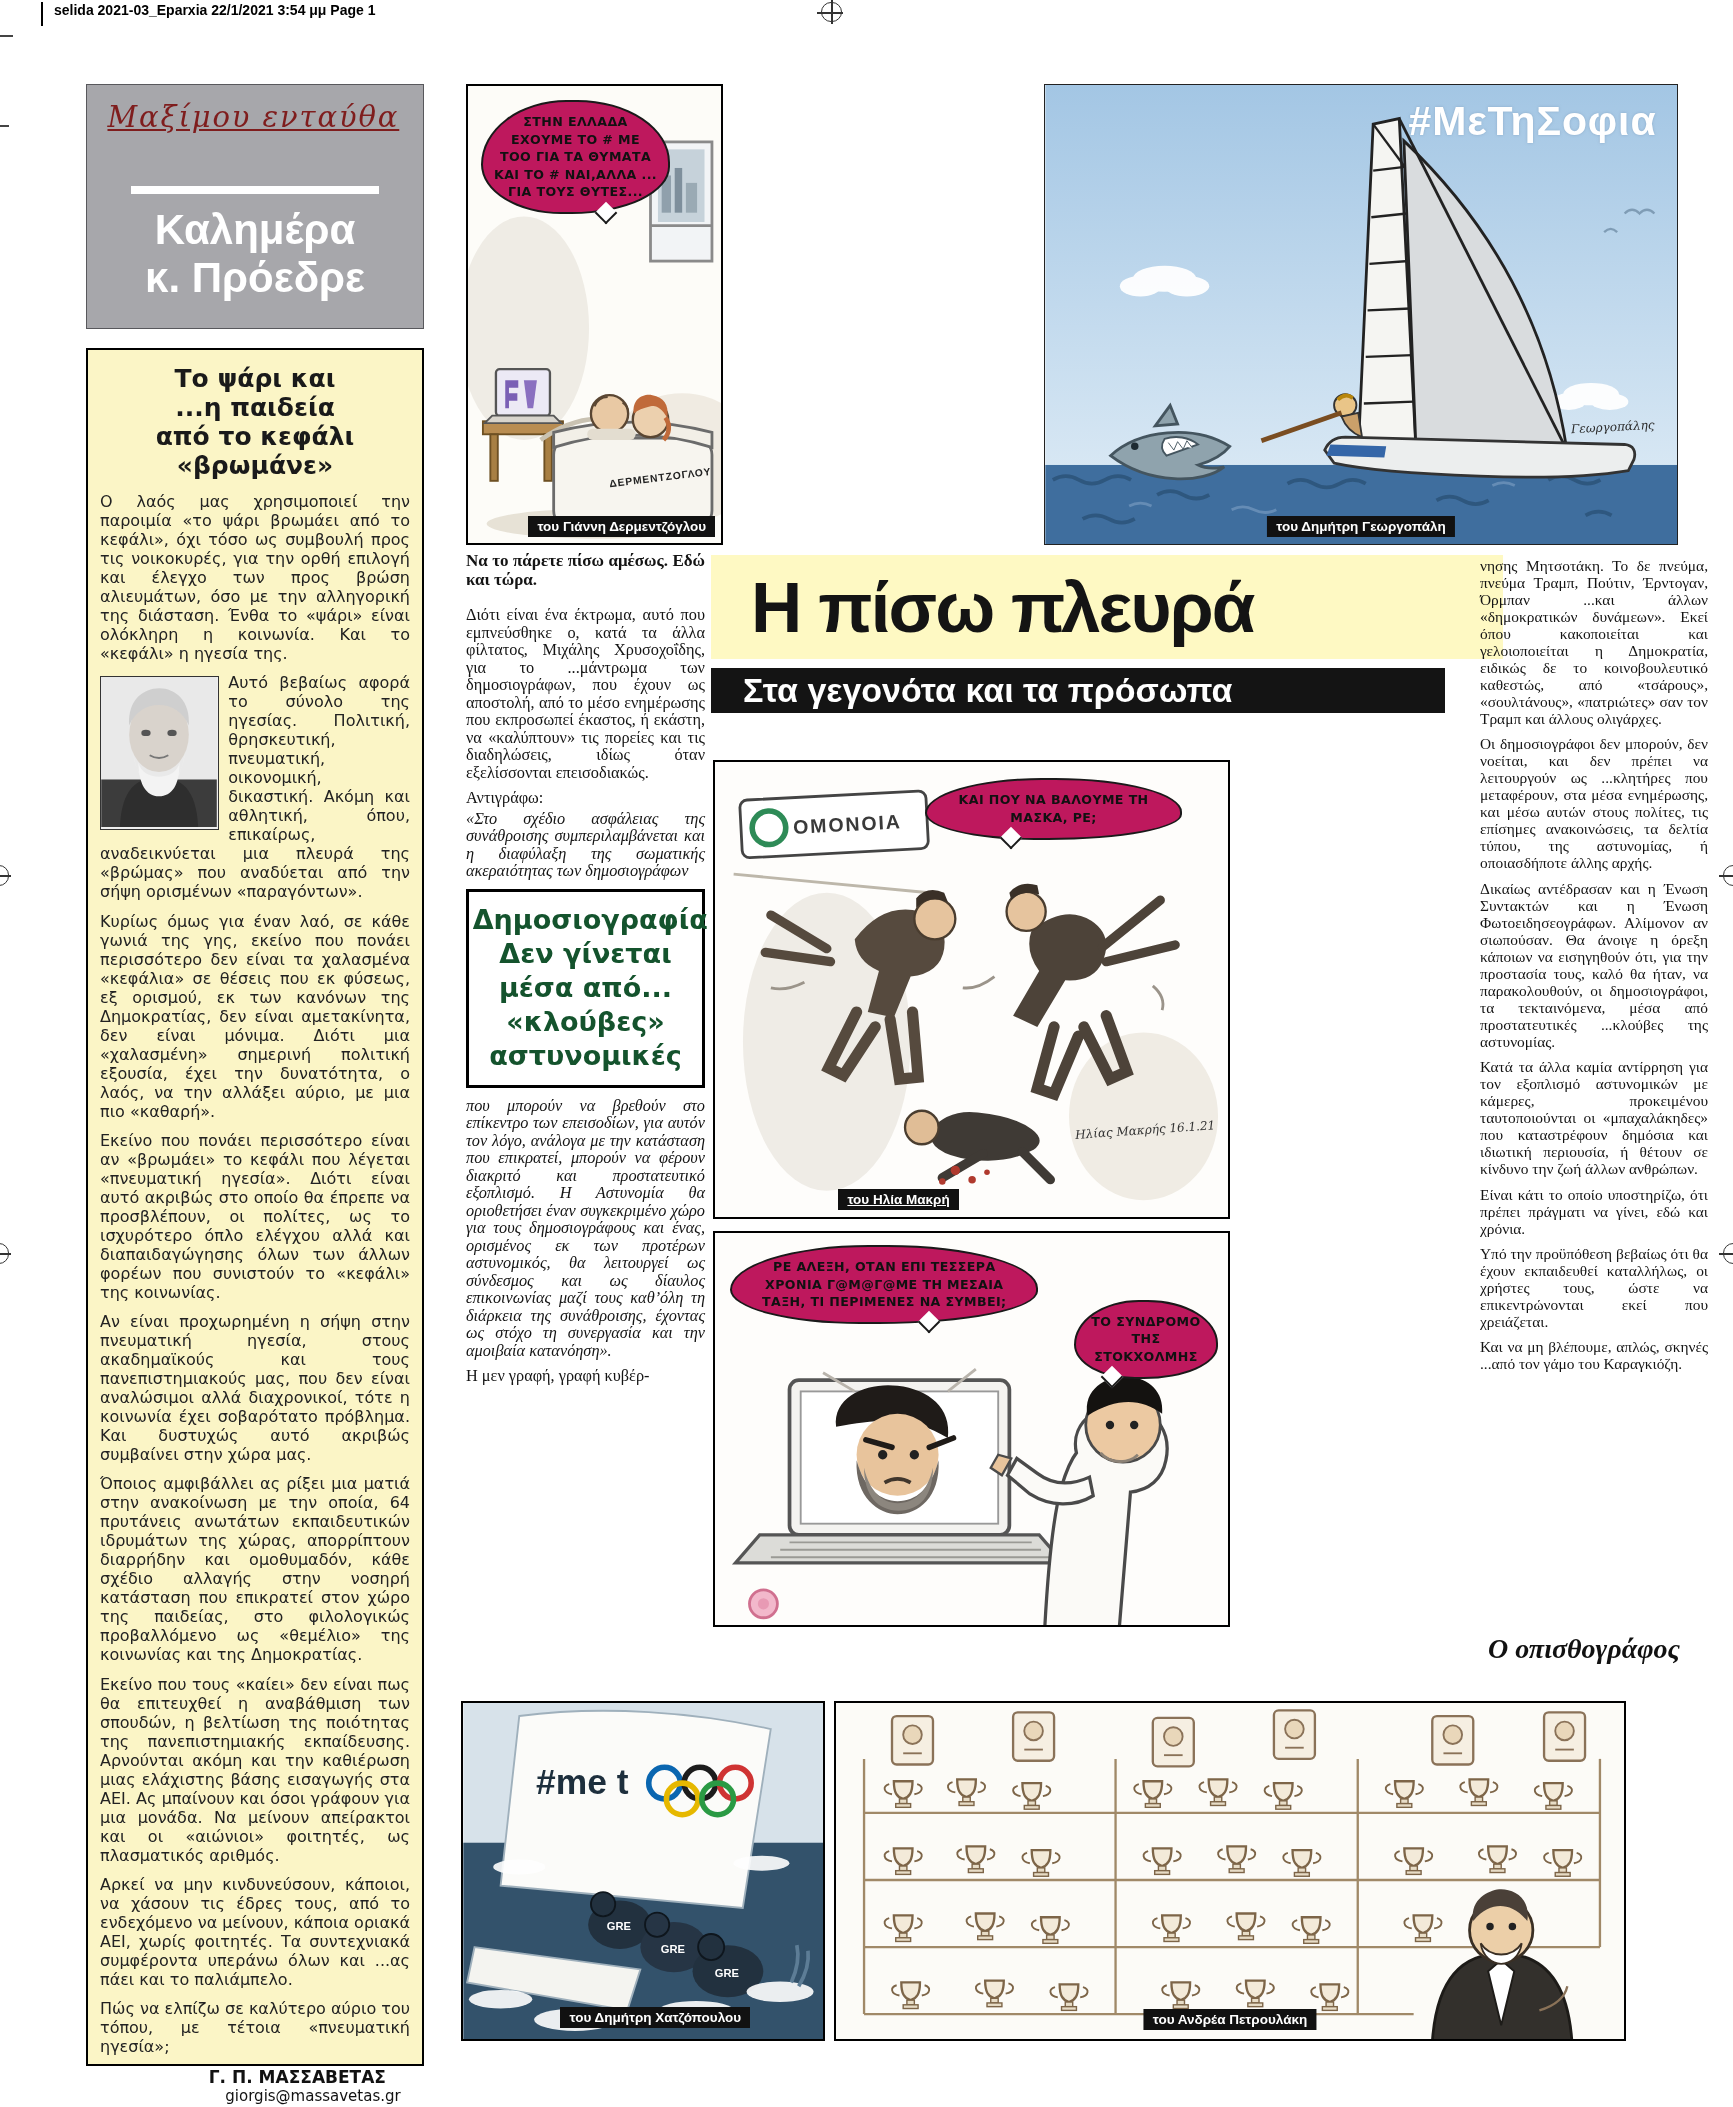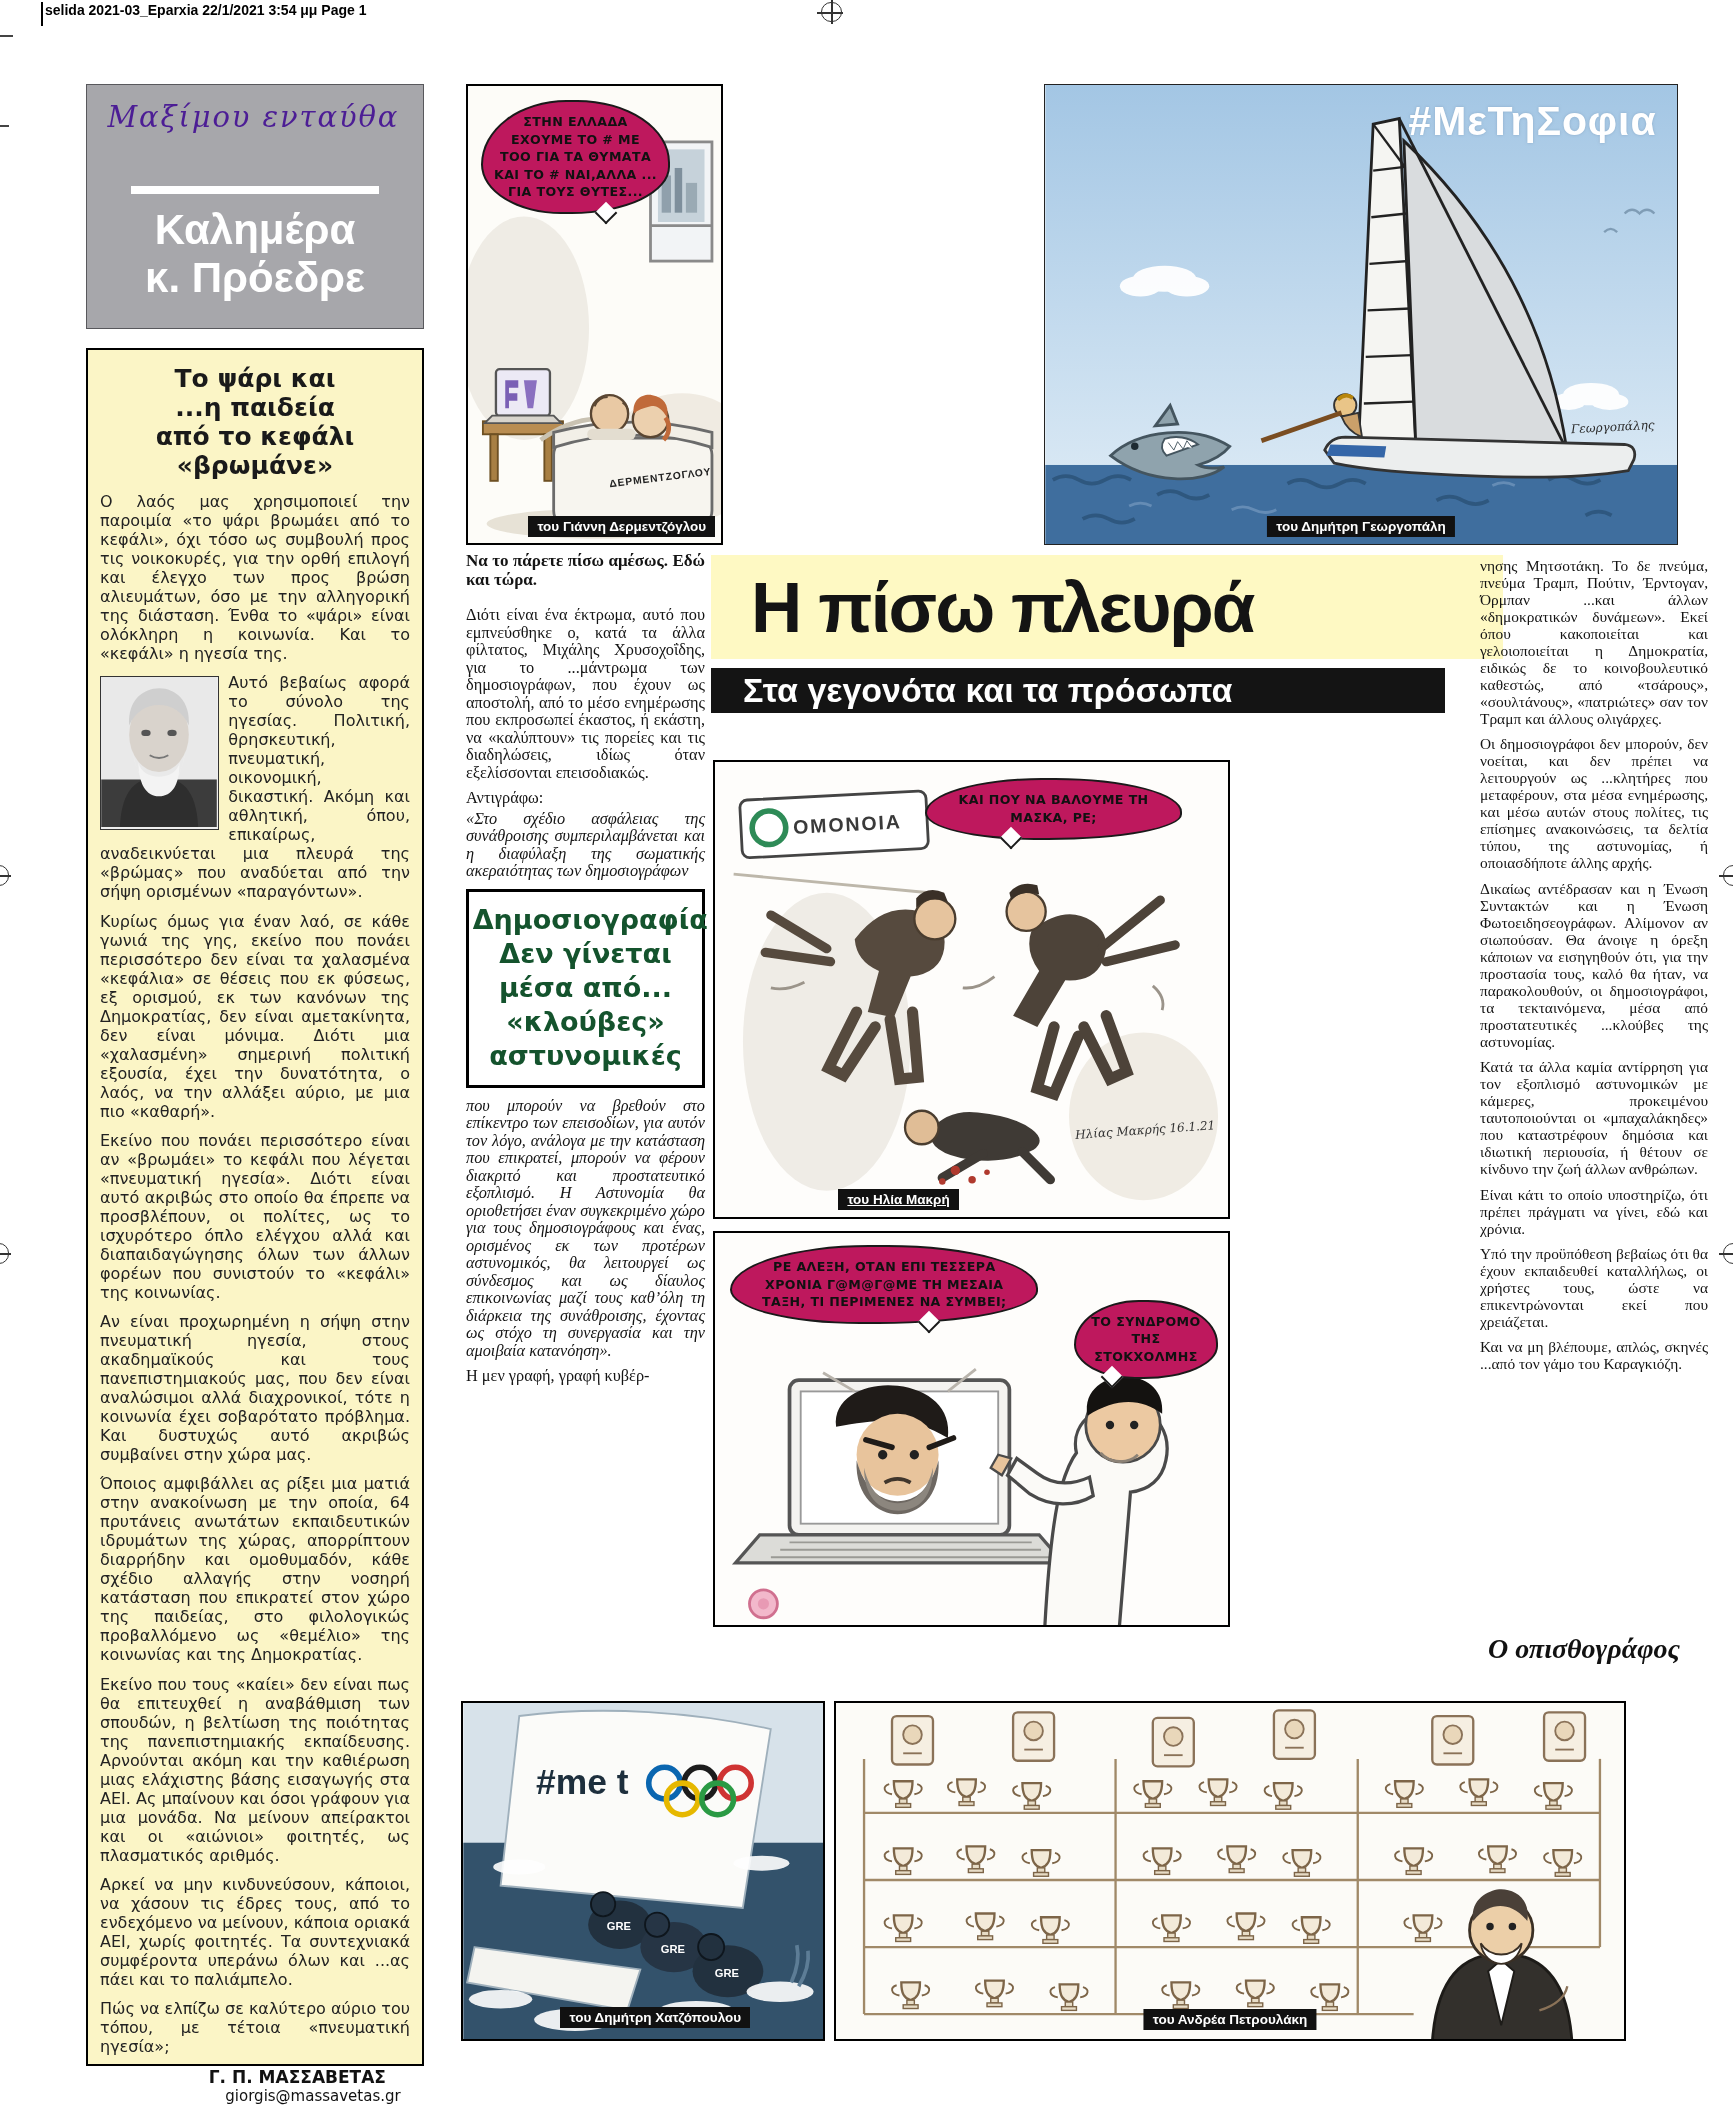--- a/index.html
+++ b/index.html
@@ -2,32 +2,32 @@
 <html style="font-size:15px"><head>
 <meta charset="utf-8">
 <style>
   html,body{margin:0;padding:0;background:#fff;}
   .page{position:relative;width:1734px;height:2108px;background:#fff;overflow:hidden;
         font-family:"Liberation Sans",sans-serif;color:#111;}
   [data-interactable]{box-sizing:border-box;}
 
   
   .print-header{position:absolute;left:41px;top:1.9px;height:24px;line-height:24px;
-    border-left:2.8px solid #000;padding-left:2px;font:bold 14px "Liberation Sans",sans-serif;color:#000;}
+    border-left:2.8px solid #000;padding-left:11px;font:bold 14px "Liberation Sans",sans-serif;color:#000;}
   .reg{position:absolute;width:20.5px;height:20.5px;border:1.9px solid #333;border-radius:50%;}
   .reg::before,.reg::after{content:"";position:absolute;background:#333;}
   .reg::before{left:50%;top:-4.7px;width:1.4px;height:26px;}
   .reg::after{top:50%;left:-4.7px;height:1.4px;width:26px;}
   .dash{position:absolute;background:#444;height:1.9px;}
 
   
   .masthead{position:absolute;left:86px;top:84px;width:338px;height:245px;background:#a7a7ab;
     border:1.9px solid #58585c;}
   .masthead .kicker{position:absolute;left:20.5px;top:15px;font:italic 29px "DejaVu Serif",serif;
-    color:#4c1d95;letter-spacing:1.9px;}
+    color:#7f1d1d;letter-spacing:1.9px;text-decoration:underline;}
   .masthead .rule{position:absolute;left:13%;top:101px;width:74%;height:7.5px;background:#fff;}
   .masthead .title{position:absolute;left:0;top:121px;width:100%;text-align:center;
     font:bold 42px/48px "Liberation Sans",sans-serif;color:#fff;white-space:pre-line;}
 
   
   .left-article{position:absolute;left:86px;top:348px;width:338px;height:1718px;background:#fbf5c6;
     border:2.8px solid #000;padding:14px 12px;}
   .left-article .title{font:bold 25px/29px "DejaVu Sans",sans-serif;text-align:center;
     color:#1a1a1a;white-space:pre-line;margin-bottom:12px;}
   .left-article .body{font:16px/19px "DejaVu Sans",sans-serif;color:#222;text-align:justify;}

